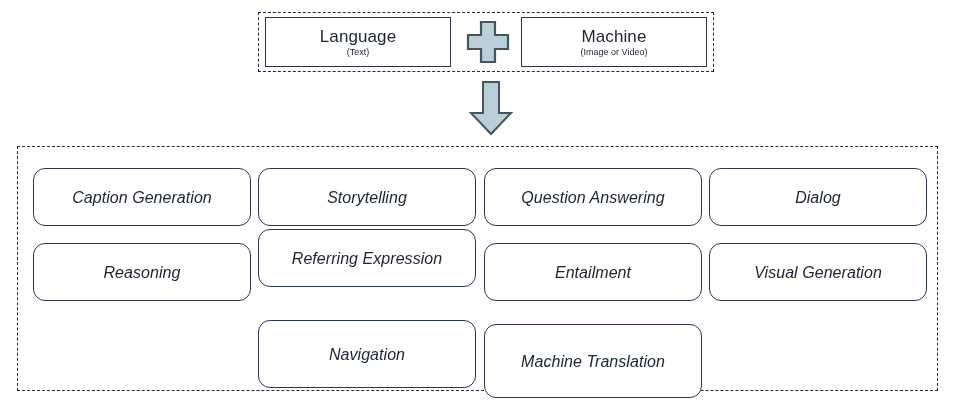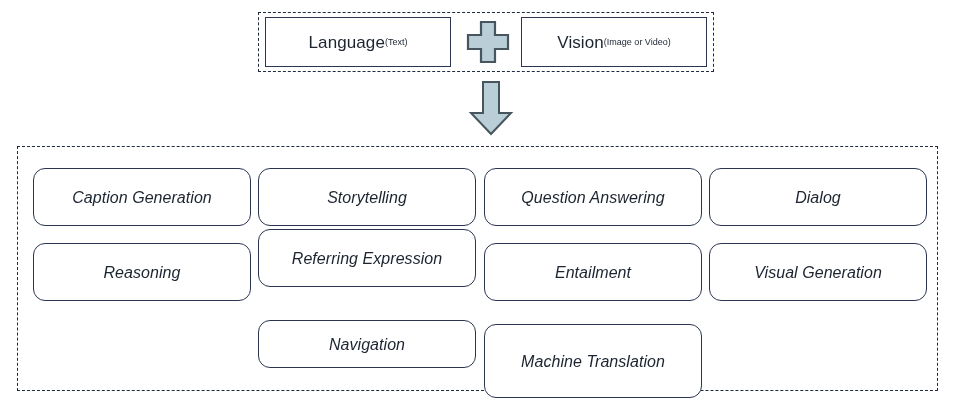--- a/index.html
+++ b/index.html
@@ -40,21 +40,21 @@
     height: 245px;
   }
 
   
   .modality-box {
     position: absolute;
     box-sizing: border-box;
     border: 1.2px solid #2b3550;
     background: #ffffff;
     display: flex;
-    flex-direction: row;
+    flex-direction: column;
     align-items: center;
     justify-content: center;
     text-align: center;
   }
   .modality-title {
     font-size: 17px;
     line-height: 19px;
     color: #1c2430;
     letter-spacing: 0.1px;
   }
@@ -117,21 +117,21 @@
 <div id="canvas">
 
   <div class="dashed-group" id="inputs-group"></div>
 
   <div class="modality-box" id="box-language">
     <div class="modality-title">Language</div>
     <div class="modality-sub">(Text)</div>
   </div>
 
   <div class="modality-box" id="box-vision">
-    <div class="modality-title">Vision</div>
+    <div class="modality-title">Machine</div>
     <div class="modality-sub">(Image or Video)</div>
   </div>
 
   <svg id="plus-connector" viewBox="0 0 44 44">
     <polygon points="15,2 29,2 29,15 42,15 42,29 29,29 29,42 15,42 15,29 2,29 2,15 15,15" fill="#b9ced6" stroke="#46555e" stroke-width="2.2" stroke-linejoin="miter"></polygon>
   </svg>
 
   <svg id="down-arrow" viewBox="0 0 46 56">
     <polygon points="15,2 31,2 31,33 43,33 23,54 3,33 15,33" fill="#b9ced6" stroke="#46555e" stroke-width="2" stroke-linejoin="miter"></polygon>
   </svg>
@@ -141,16 +141,16 @@
   <div class="task-box" style="left:33px;  top:168px; width:218px; height:58px;">Caption Generation</div>
   <div class="task-box" style="left:258px; top:168px; width:218px; height:58px;">Storytelling</div>
   <div class="task-box" style="left:709px; top:168px; width:218px; height:58px;">Dialog</div>
   <div class="task-box" style="left:484px; top:168px; width:218px; height:58px;">Question Answering</div>
 
   <div class="task-box" style="left:33px;  top:243px; width:218px; height:58px;">Reasoning</div>
   <div class="task-box" style="left:258px; top:229px; width:218px; height:58px;">Referring Expression</div>
   <div class="task-box" style="left:484px; top:243px; width:218px; height:58px;">Entailment</div>
   <div class="task-box" style="left:709px; top:243px; width:218px; height:58px;">Visual Generation</div>
 
-  <div class="task-box" style="left:258px; top:320px; width:218px; height:48px;">Navigation</div>
+  <div class="task-box" style="left:258px; top:320px; width:218px; height:68px;">Navigation</div>
   <div class="task-box" style="left:484px; top:324px; width:218px; height:74px;">Machine Translation</div>
 
 </div>
 
 </body></html>

